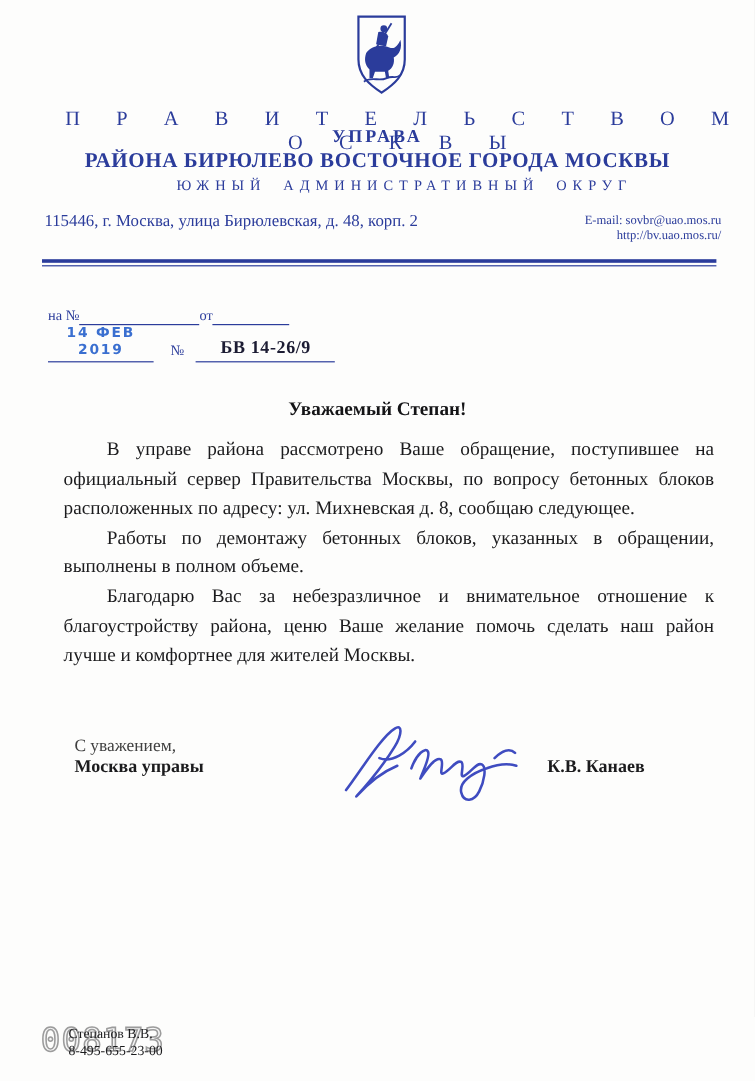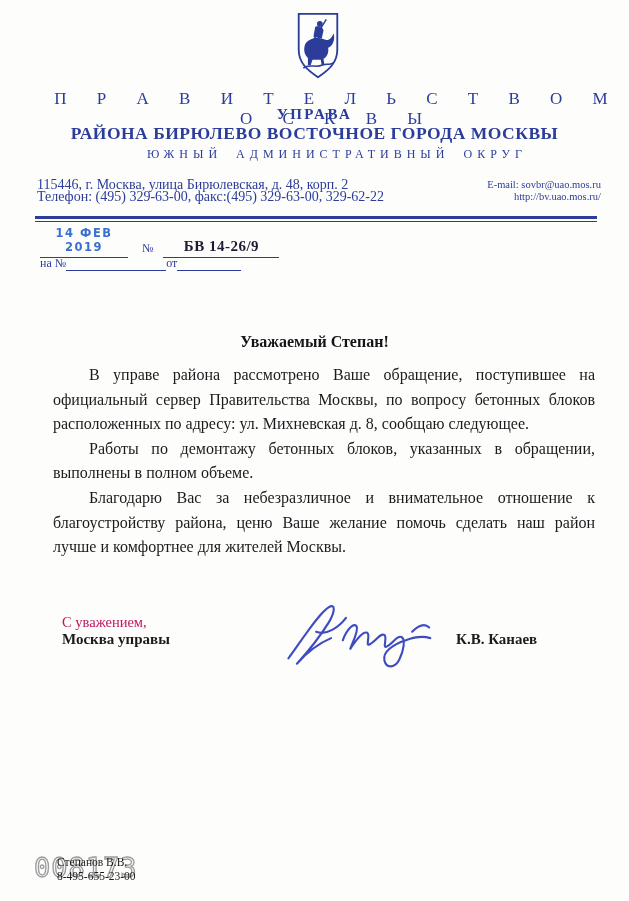--- a/index.html
+++ b/index.html
@@ -25,21 +25,21 @@
 
   
   .rule-thick{left:35px;top:216px;width:562px;height:2.5px;background:#2b3c9b;}
   .rule-thin{left:35px;top:221px;width:562px;height:1px;background:#2b3c9b;}
 
   
   .ref-row{left:40px;top:226px;display:flex;align-items:flex-end;}
   .date-cell{
     width:88px;text-align:center;border-bottom:1.5px solid #2b3c9b;
     font-family:"DejaVu Sans",sans-serif;font-weight:bold;
-    font-size:11.5px;letter-spacing:1.5px;color:#3a6fd0;padding-bottom:3px;
+    font-size:11.5px;letter-spacing:1.5px;color:#3a6fd0;padding-bottom:3px;margin-top:44px;
   }
   .num-sign{margin:0 10px 2px 14px;font-size:12px;color:#2b3c9b;}
   .num-cell{
     width:116px;text-align:center;border-bottom:1.5px solid #2b3c9b;
     font-size:15px;font-weight:bold;color:#1c1c33;padding-bottom:2px;letter-spacing:0.5px;margin-top:10px;
   }
   .reply-row{left:40px;top:256px;display:flex;align-items:flex-end;font-size:12px;color:#2b3c9b;}
   .blank{border-bottom:1px solid #2b3c9b;height:14px;display:inline-block;}
   .blank-1{width:100px;}
   .blank-2{width:64px;}
@@ -47,21 +47,21 @@
 
   
   .salutation{top:333px;font-size:16px;font-weight:bold;color:#141416;}
   .body-text{left:53px;top:363px;width:542px;color:#1b1b1d;}
   .body-text p{
     margin:0;font-size:16px;line-height:24.6px;
     text-align:justify;text-indent:36px;
   }
 
   
-  .closing{left:62px;top:614px;font-size:14.5px;color:#be185d;}
+  .closing{left:62px;top:614px;font-size:14.5px;color:#404040;}
   .sig-title{left:62px;top:631px;font-size:15px;font-weight:bold;color:#1b1b1d;}
   .signature-svg{left:282px;top:598px;width:160px;height:76px;}
   .sig-name{left:456px;top:631px;font-size:15px;font-weight:bold;color:#1b1b1d;}
 
   
   .stamp-number{
     left:34px;top:852px;
     font-family:"DejaVu Sans Mono",monospace;font-size:27px;letter-spacing:1px;
     color:#f6f6f6;-webkit-text-stroke:1.3px #9c9c9c;z-index:1;
   }
@@ -81,21 +81,20 @@
     <path d="M10,61 C16,56 24,61 30,58 C36,55 40,59 43,55" stroke="#2b3c9b" stroke-width="1.7" fill="none"></path>
   </svg>
 
   <div class="abs center blue gov-line">П Р А В И Т Е Л Ь С Т В О   М О С К В Ы</div>
   <div class="abs center blue org-line1">УПРАВА</div>
   <div class="abs center blue org-line2">РАЙОНА БИРЮЛЕВО ВОСТОЧНОЕ ГОРОДА МОСКВЫ</div>
   <div class="abs center blue okrug-line">ЮЖНЫЙ АДМИНИСТРАТИВНЫЙ ОКРУГ</div>
 
   <div class="abs blue contact-left">
     <div>115446, г. Москва, улица Бирюлевская, д. 48, корп. 2</div>
-    <div>Телефон: (495) 329-63-00, факс:(495) 329-63-00, 329-62-22</div>
   </div>
   <div class="abs blue contact-right">
     <div>E-mail: sovbr@uao.mos.ru</div>
     <div>http://bv.uao.mos.ru/</div>
   </div>
 
   <div class="abs rule-thick"></div>
   <div class="abs rule-thin"></div>
 
   <div class="abs ref-row">

